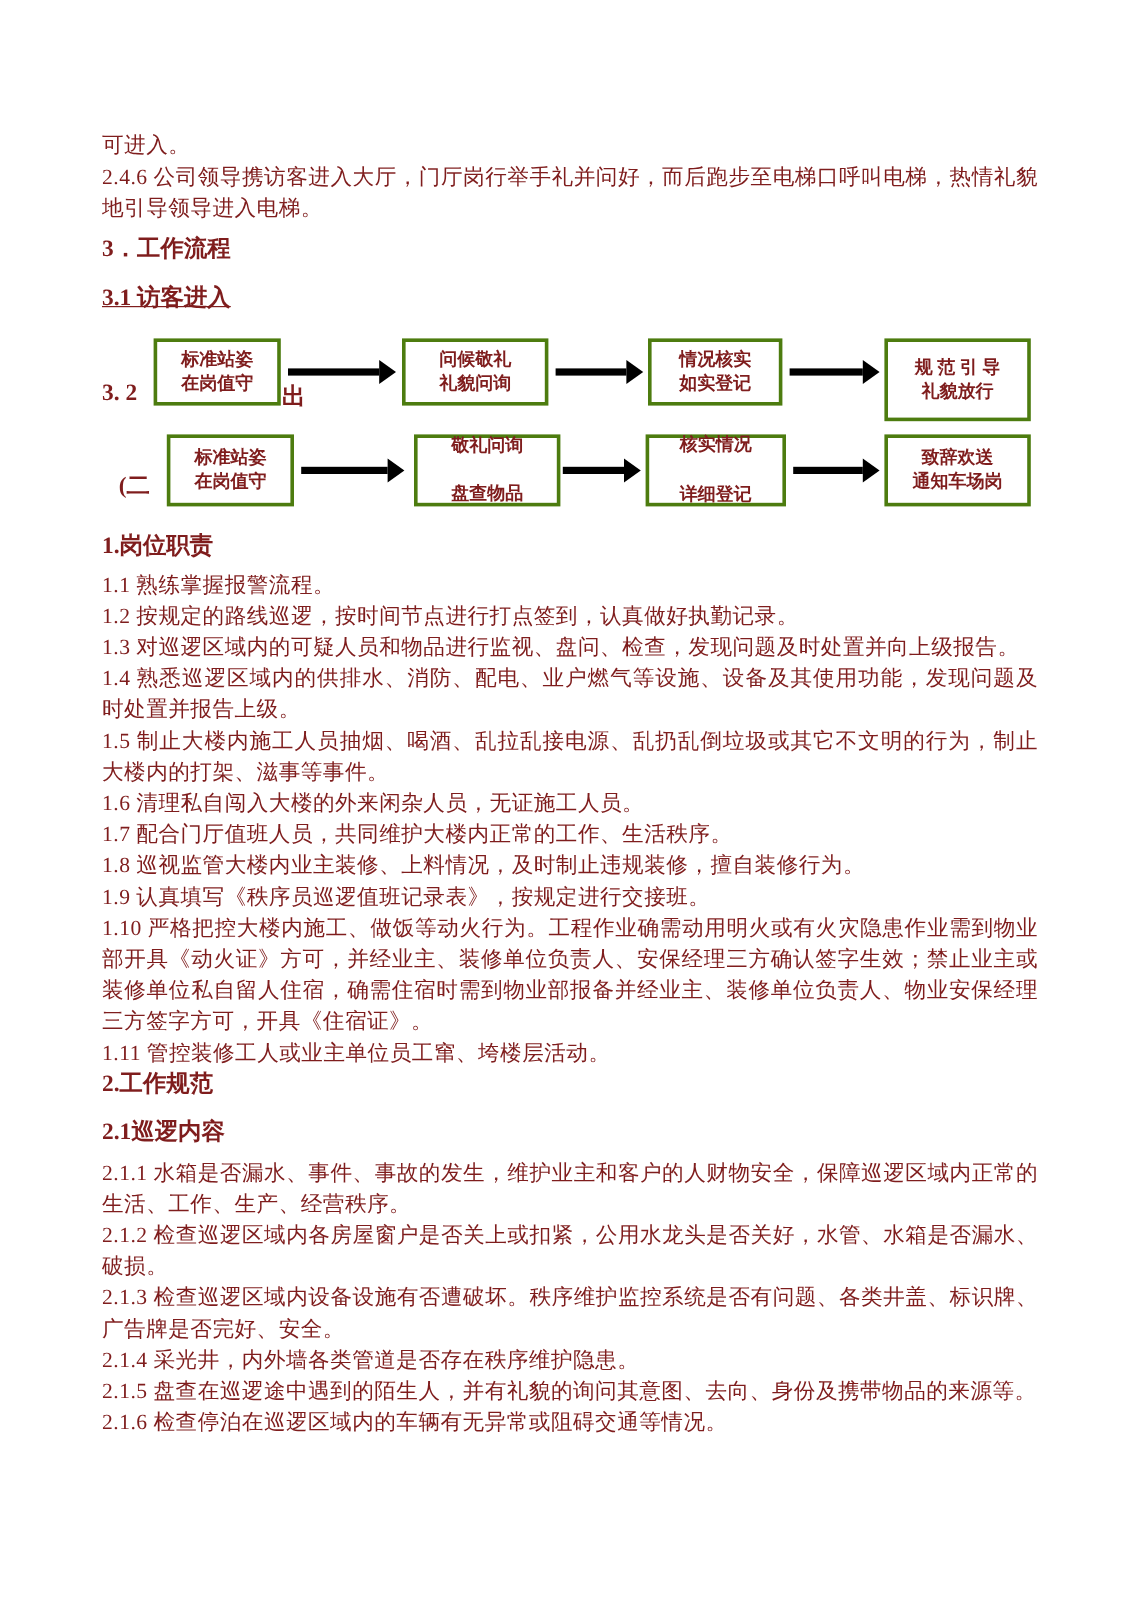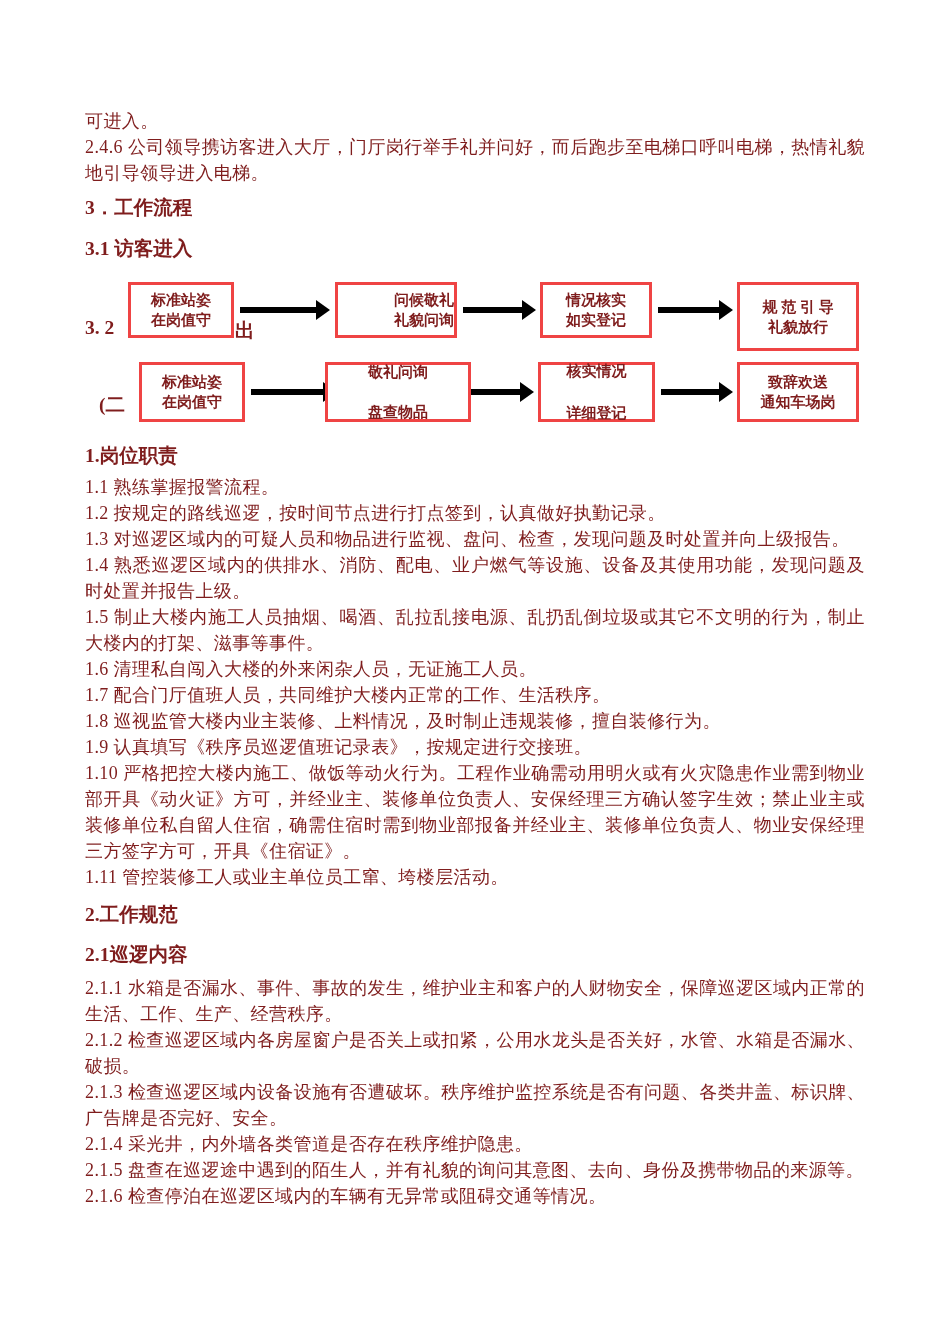--- a/index.html
+++ b/index.html
@@ -25,35 +25,35 @@
     letter-spacing: 0.4px;
     text-align: justify;
   }
   .h {
     margin: 0;
     font-size: 19.5px;
     font-weight: bold;
     line-height: 28px;
   }
   .h-top { margin-top: 8px; }
-  .h-sub { margin-top: 13px; }
+  .h-sub { margin-top: 13px; text-decoration: underline; }
   .h-after-flow { margin-top: 2px; margin-bottom: 4px; }
-  .h-sec2 { margin-top: 11px; }
+  .h-sec2 { margin-top: 0; }
   .h-sec21 { margin-top: 12px; margin-bottom: 6px; }
 
   
   .flowchart {
     position: relative;
     height: 163px;
     margin-top: 14px;
   }
   .fbox {
     position: absolute;
     box-sizing: border-box;
-    border: 3px solid #ef4444;
+    border: 3px solid #4d7c0f;
     background: #fff;
     display: flex;
     flex-direction: column;
     justify-content: center;
     align-items: center;
     text-align: center;
     font-weight: bold;
     font-size: 15px;
     line-height: 20px;
     z-index: 2;
@@ -77,29 +77,29 @@
   }
   .flow-label {
     position: absolute;
     font-size: 19.5px;
     font-weight: bold;
     z-index: 1;
     white-space: nowrap;
   }
   
   .r1b1 { left: 43px;  top: 5px;  width: 106px; height: 56px; }
-  .r1b2 { left: 250px; top: 5px;  width: 122px; height: 56px; align-items: flex-end; }
+  .r1b2 { left: 250px; top: 5px;  width: 122px; height: 56px; }
   .r1b3 { left: 455px; top: 5px;  width: 112px; height: 56px; }
   .r1b4 { left: 652px; top: 5px;  width: 122px; height: 69px; }
   .r1a1 { left: 155px; top: 30px; width: 76px; }
   .r1a2 { left: 378px; top: 30px; width: 59px; }
   .r1a3 { left: 573px; top: 30px; width: 61px; }
   
   .r2b1 { left: 54px;  top: 85px; width: 106px; height: 60px; }
-  .r2b2 { left: 240px; top: 85px; width: 146px; height: 60px; gap: 20px; }
+  .r2b2 { left: 260px; top: 85px; width: 122px; height: 60px; gap: 20px; }
   .r2b3 { left: 453px; top: 85px; width: 117px; height: 60px; gap: 22px; }
   .r2b4 { left: 652px; top: 85px; width: 122px; height: 60px; }
   .r2a1 { left: 166px; top: 112px; width: 72px; }
   .r2a2 { left: 384px; top: 112px; width: 51px; }
   .r2a3 { left: 576px; top: 112px; width: 58px; }
   
   .lbl-32      { left: 0px;   top: 40px; }
   .lbl-32-tail { left: 150px; top: 40px; }
   .lbl-paren   { left: 14px;  top: 114px; }
 </style>

